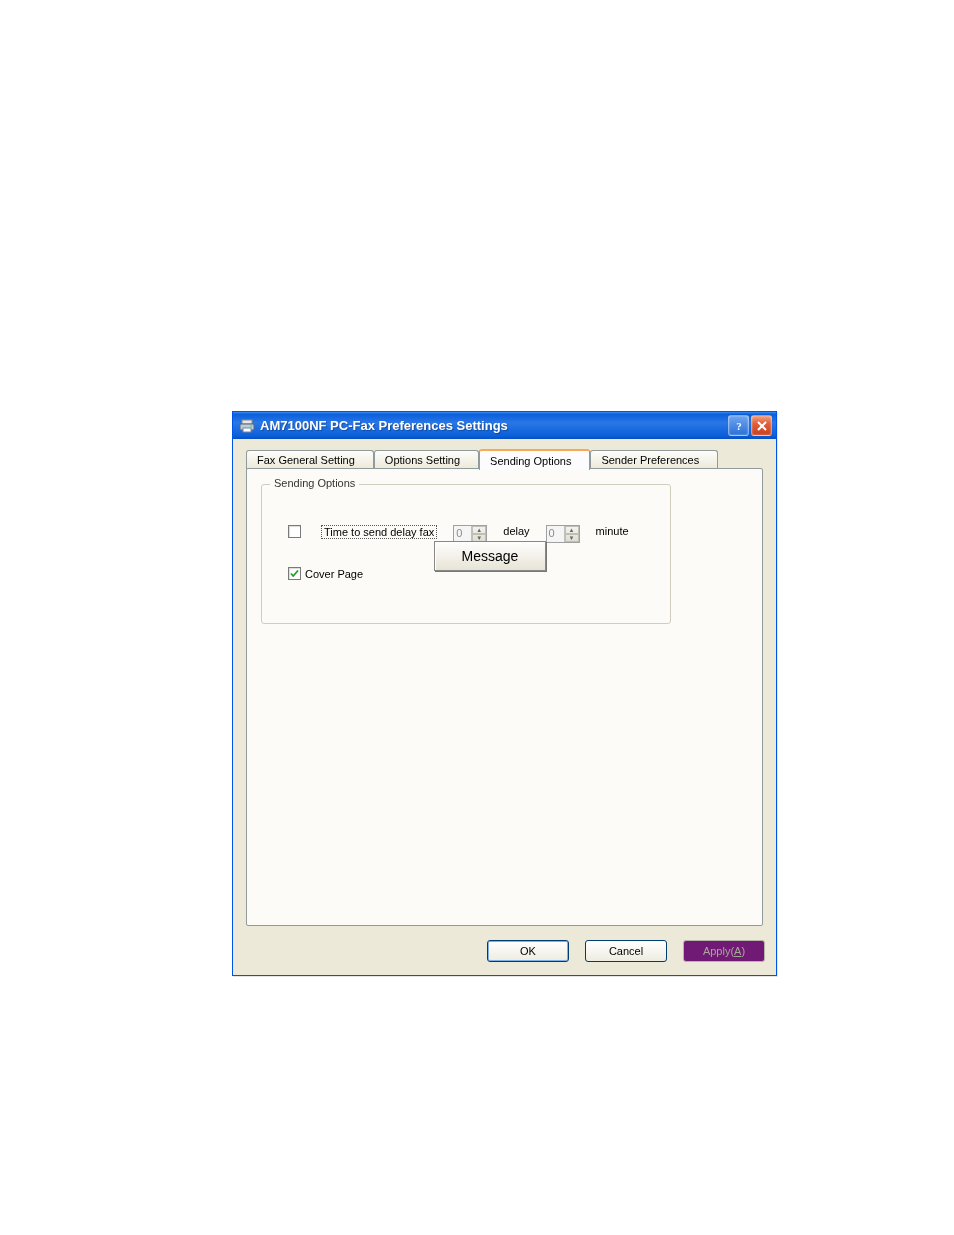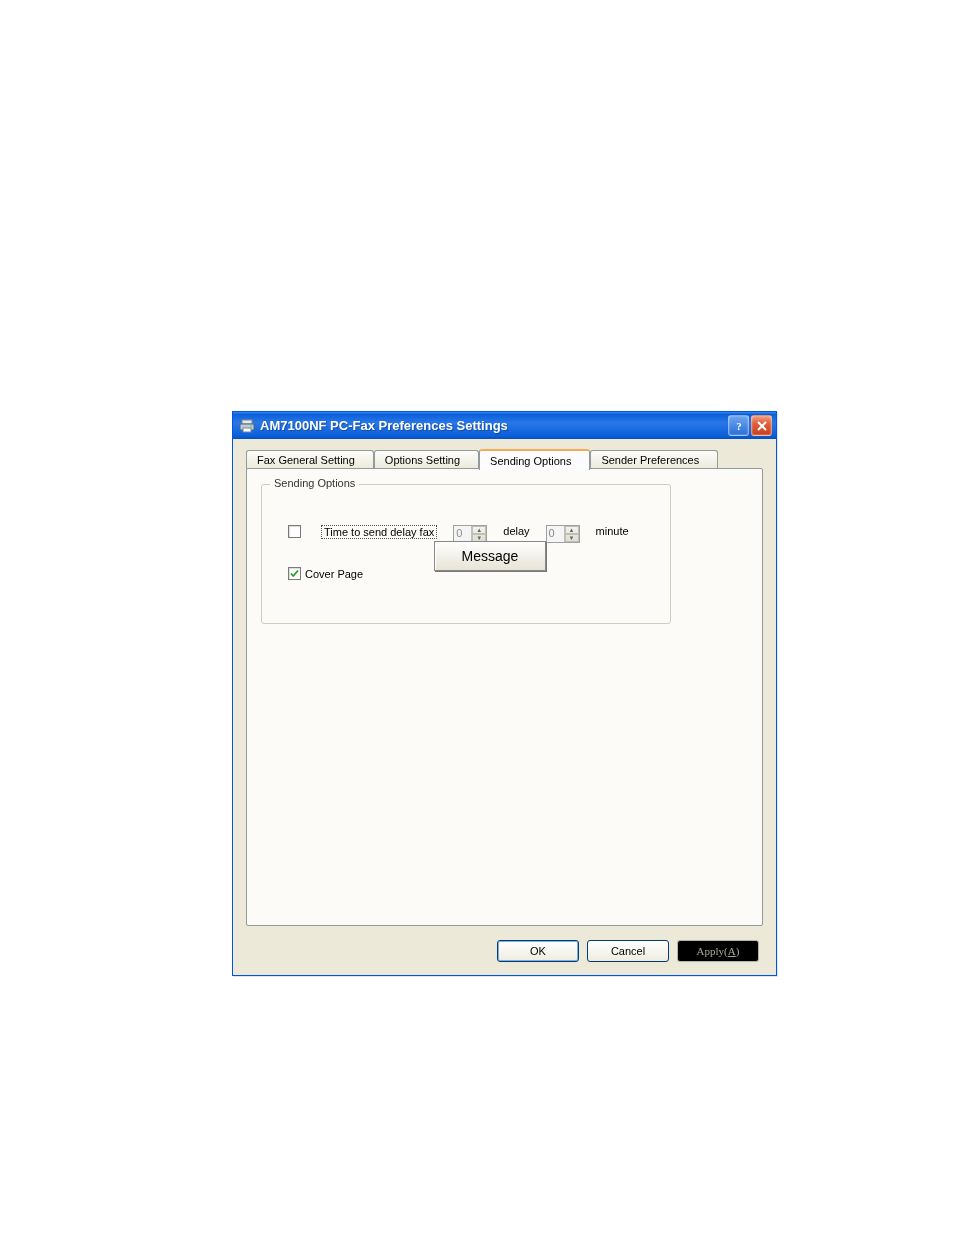--- a/index.html
+++ b/index.html
@@ -158,38 +158,37 @@
     width: 112px; height: 30px;
     border: 1px solid #888;
     background: linear-gradient(to bottom, #fefefe, #e7e4d6);
     box-shadow: 1px 1px 0 #777, inset 1px 1px 0 #fff;
     display: flex; align-items: center; justify-content: center;
     font-size: 14px;
     cursor: default;
   }
   .bottom-btns {
     position: absolute;
-    bottom: 10px; right: 14px;
-    display: flex; gap: 8px;
+    bottom: 10px; right: 8px;
+    display: flex; gap: 16px;
   }
   .pushbtn {
     width: 82px; height: 22px;
     border: 1px solid #003c74;
     border-radius: 3px;
     background: linear-gradient(to bottom, #ffffff, #eeece0);
     display: flex; align-items: center; justify-content: center;
     font-size: 11px;
     cursor: default;
   }
   .pushbtn.default { box-shadow: inset 0 0 0 1px #7eb0e8; }
   .pushbtn.disabled {
     border-color: #b8b5a6;
     color: #a9a79a;
-    background: #000000;
-    font-family: Liberation Serif, serif;
+    background: #701a75;
   }
   .pushbtn .u { text-decoration: underline; }
 </style>
 </head>
 <body>
 
 <div class="dialog">
 
   <div class="titlebar">
     <span class="icon">

